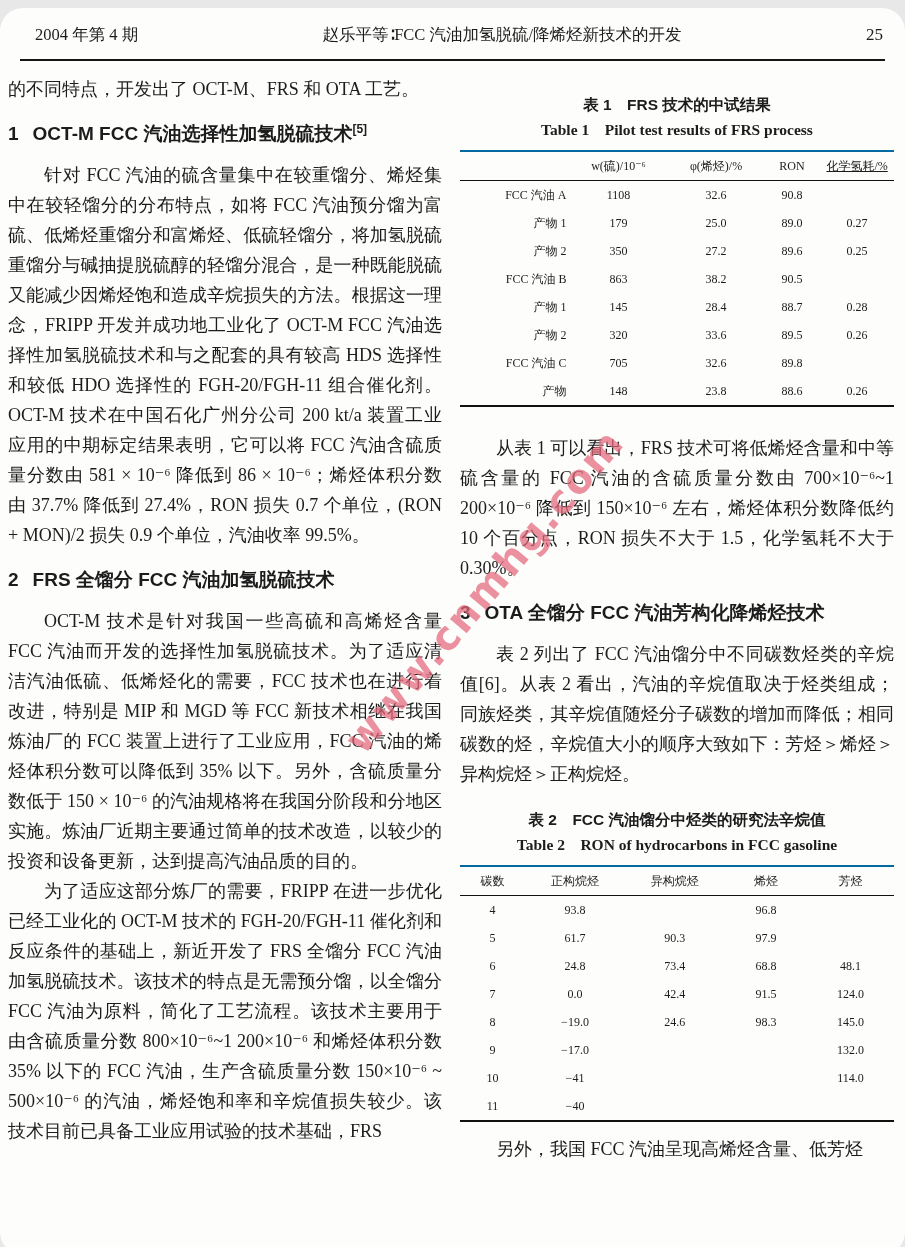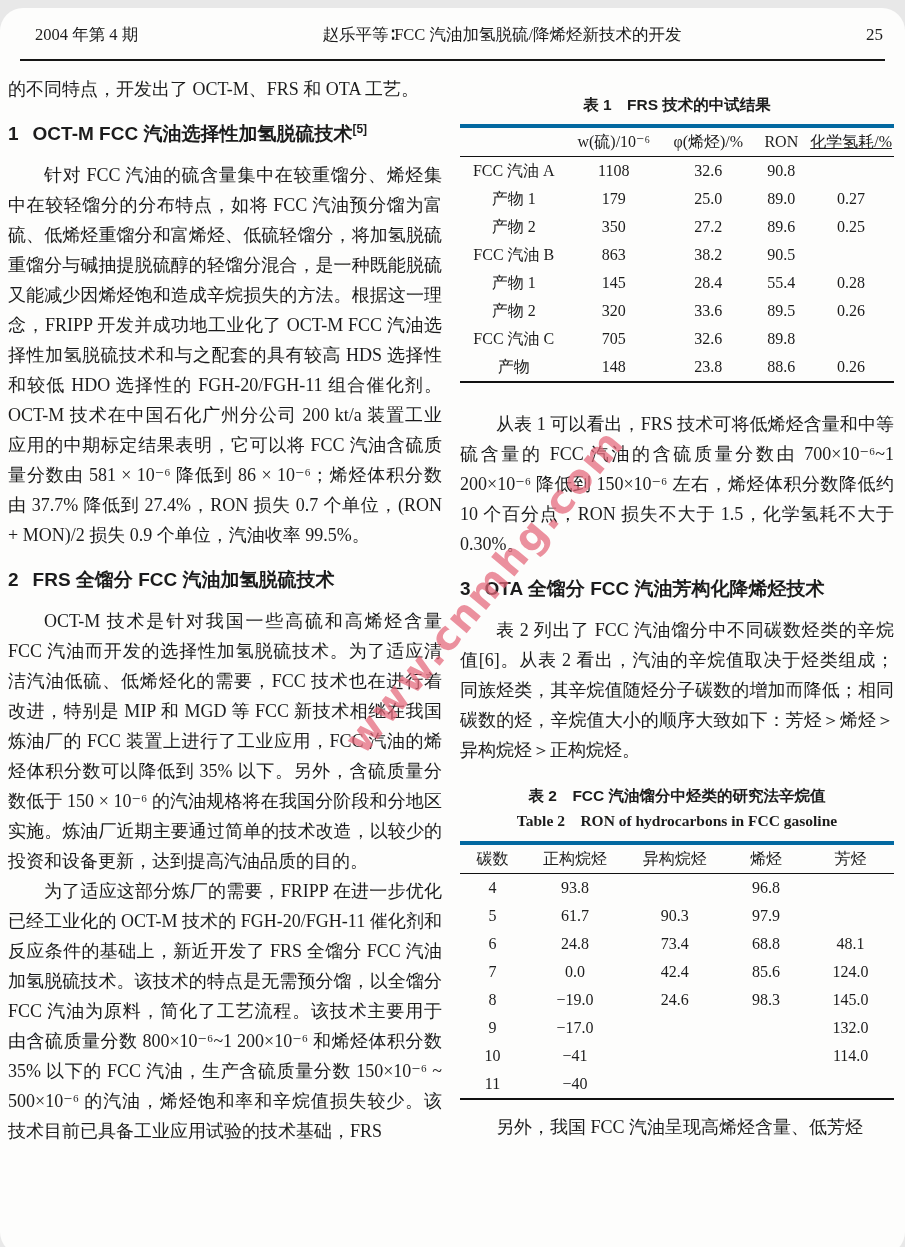--- a/index.html
+++ b/index.html
@@ -54,30 +54,30 @@
     text-align:center;font-size:15.5px;font-weight:bold;line-height:22px;
     font-family:"Liberation Sans","DejaVu Sans",sans-serif;
   }
   .tbl-caption-en{
     margin-top:2px;
     text-align:center;font-size:15.5px;font-weight:bold;line-height:24px;
     font-family:"Liberation Serif","DejaVu Serif",serif;
   }
   table.paper-table{
     width:100%;border-collapse:collapse;margin-top:8px;
-    font-size:16px;
-    border-top:4px solid #0369a1;border-bottom:2px solid #111;
+    font-size:12px;
+    border-top:2px solid #0369a1;border-bottom:2px solid #111;
   }
   table.paper-table thead tr{border-bottom:1.2px solid #111;}
   table.paper-table th,
   table.paper-table td{
     font-weight:normal;text-align:center;
     padding:3px 2px;height:22px;white-space:nowrap;
   }
-  table.t1 tbody td:first-child{text-align:center;padding-left:4px;}
+  table.t1 tbody td:first-child{text-align:right;padding-left:4px;}
   table.t1 td.indent{padding-left:28px;}
   table.t1 th:nth-child(1){width:25%;}
   table.t1 th:nth-child(2){width:23%;}
   table.t1 th:nth-child(3){width:22%;}
   table.t1 th:nth-child(4){width:13%;}
   table.t1 th:nth-child(5){width:17%;text-decoration:underline;}
   table.t2 th:nth-child(1){width:15%;}
   table.t2 th:nth-child(2){width:23%;}
   table.t2 th:nth-child(3){width:23%;}
   table.t2 th:nth-child(4){width:19%;}
@@ -124,20 +124,21 @@
         <span class="sec-num">2</span>
         <span class="sec-title">FRS 全馏分 FCC 汽油加氢脱硫技术</span>
       </h2>
       <p>OCT-M 技术是针对我国一些高硫和高烯烃含量 FCC 汽油而开发的选择性加氢脱硫技术。为了适应清洁汽油低硫、低烯烃化的需要，FCC 技术也在进行着改进，特别是 MIP 和 MGD 等 FCC 新技术相继在我国炼油厂的 FCC 装置上进行了工业应用，FCC 汽油的烯烃体积分数可以降低到 35% 以下。另外，含硫质量分数低于 150 × 10⁻⁶ 的汽油规格将在我国分阶段和分地区实施。炼油厂近期主要通过简单的技术改造，以较少的投资和设备更新，达到提高汽油品质的目的。</p>
       <p>为了适应这部分炼厂的需要，FRIPP 在进一步优化已经工业化的 OCT-M 技术的 FGH-20/FGH-11 催化剂和反应条件的基础上，新近开发了 FRS 全馏分 FCC 汽油加氢脱硫技术。该技术的特点是无需预分馏，以全馏分 FCC 汽油为原料，简化了工艺流程。该技术主要用于由含硫质量分数 800×10⁻⁶~1 200×10⁻⁶ 和烯烃体积分数 35% 以下的 FCC 汽油，生产含硫质量分数 150×10⁻⁶ ~ 500×10⁻⁶ 的汽油，烯烃饱和率和辛烷值损失较少。该技术目前已具备工业应用试验的技术基础，FRS</p>
     </div>
 
     <div class="col">
 
       <div class="tbl-caption-zh">表 1　FRS 技术的中试结果</div>
+      <div class="tbl-caption-en">Table 1　Pilot test results of FRS process</div>
       <table class="paper-table t1">
         <thead>
             <tr>
               <th></th>
               <th>w(硫)/10⁻⁶</th>
               <th>φ(烯烃)/%</th>
               <th>RON</th>
               <th>化学氢耗/%</th>
             </tr>
           </thead>
@@ -167,21 +168,21 @@
               <td>FCC 汽油 B</td>
               <td>863</td>
               <td>38.2</td>
               <td>90.5</td>
               <td></td>
             </tr>
             <tr>
               <td class="indent">产物 1</td>
               <td>145</td>
               <td>28.4</td>
-              <td>55.4</td>
+              <td>88.7</td>
               <td>0.28</td>
             </tr>
             <tr>
               <td class="indent">产物 2</td>
               <td>320</td>
               <td>33.6</td>
               <td>89.5</td>
               <td>0.26</td>
             </tr>
             <tr>
@@ -240,21 +241,21 @@
               <td>6</td>
               <td>24.8</td>
               <td>73.4</td>
               <td>68.8</td>
               <td>48.1</td>
             </tr>
             <tr>
               <td>7</td>
               <td>0.0</td>
               <td>42.4</td>
-              <td>85.6</td>
+              <td>91.5</td>
               <td>124.0</td>
             </tr>
             <tr>
               <td>8</td>
               <td>−19.0</td>
               <td>24.6</td>
               <td>98.3</td>
               <td>145.0</td>
             </tr>
             <tr>

